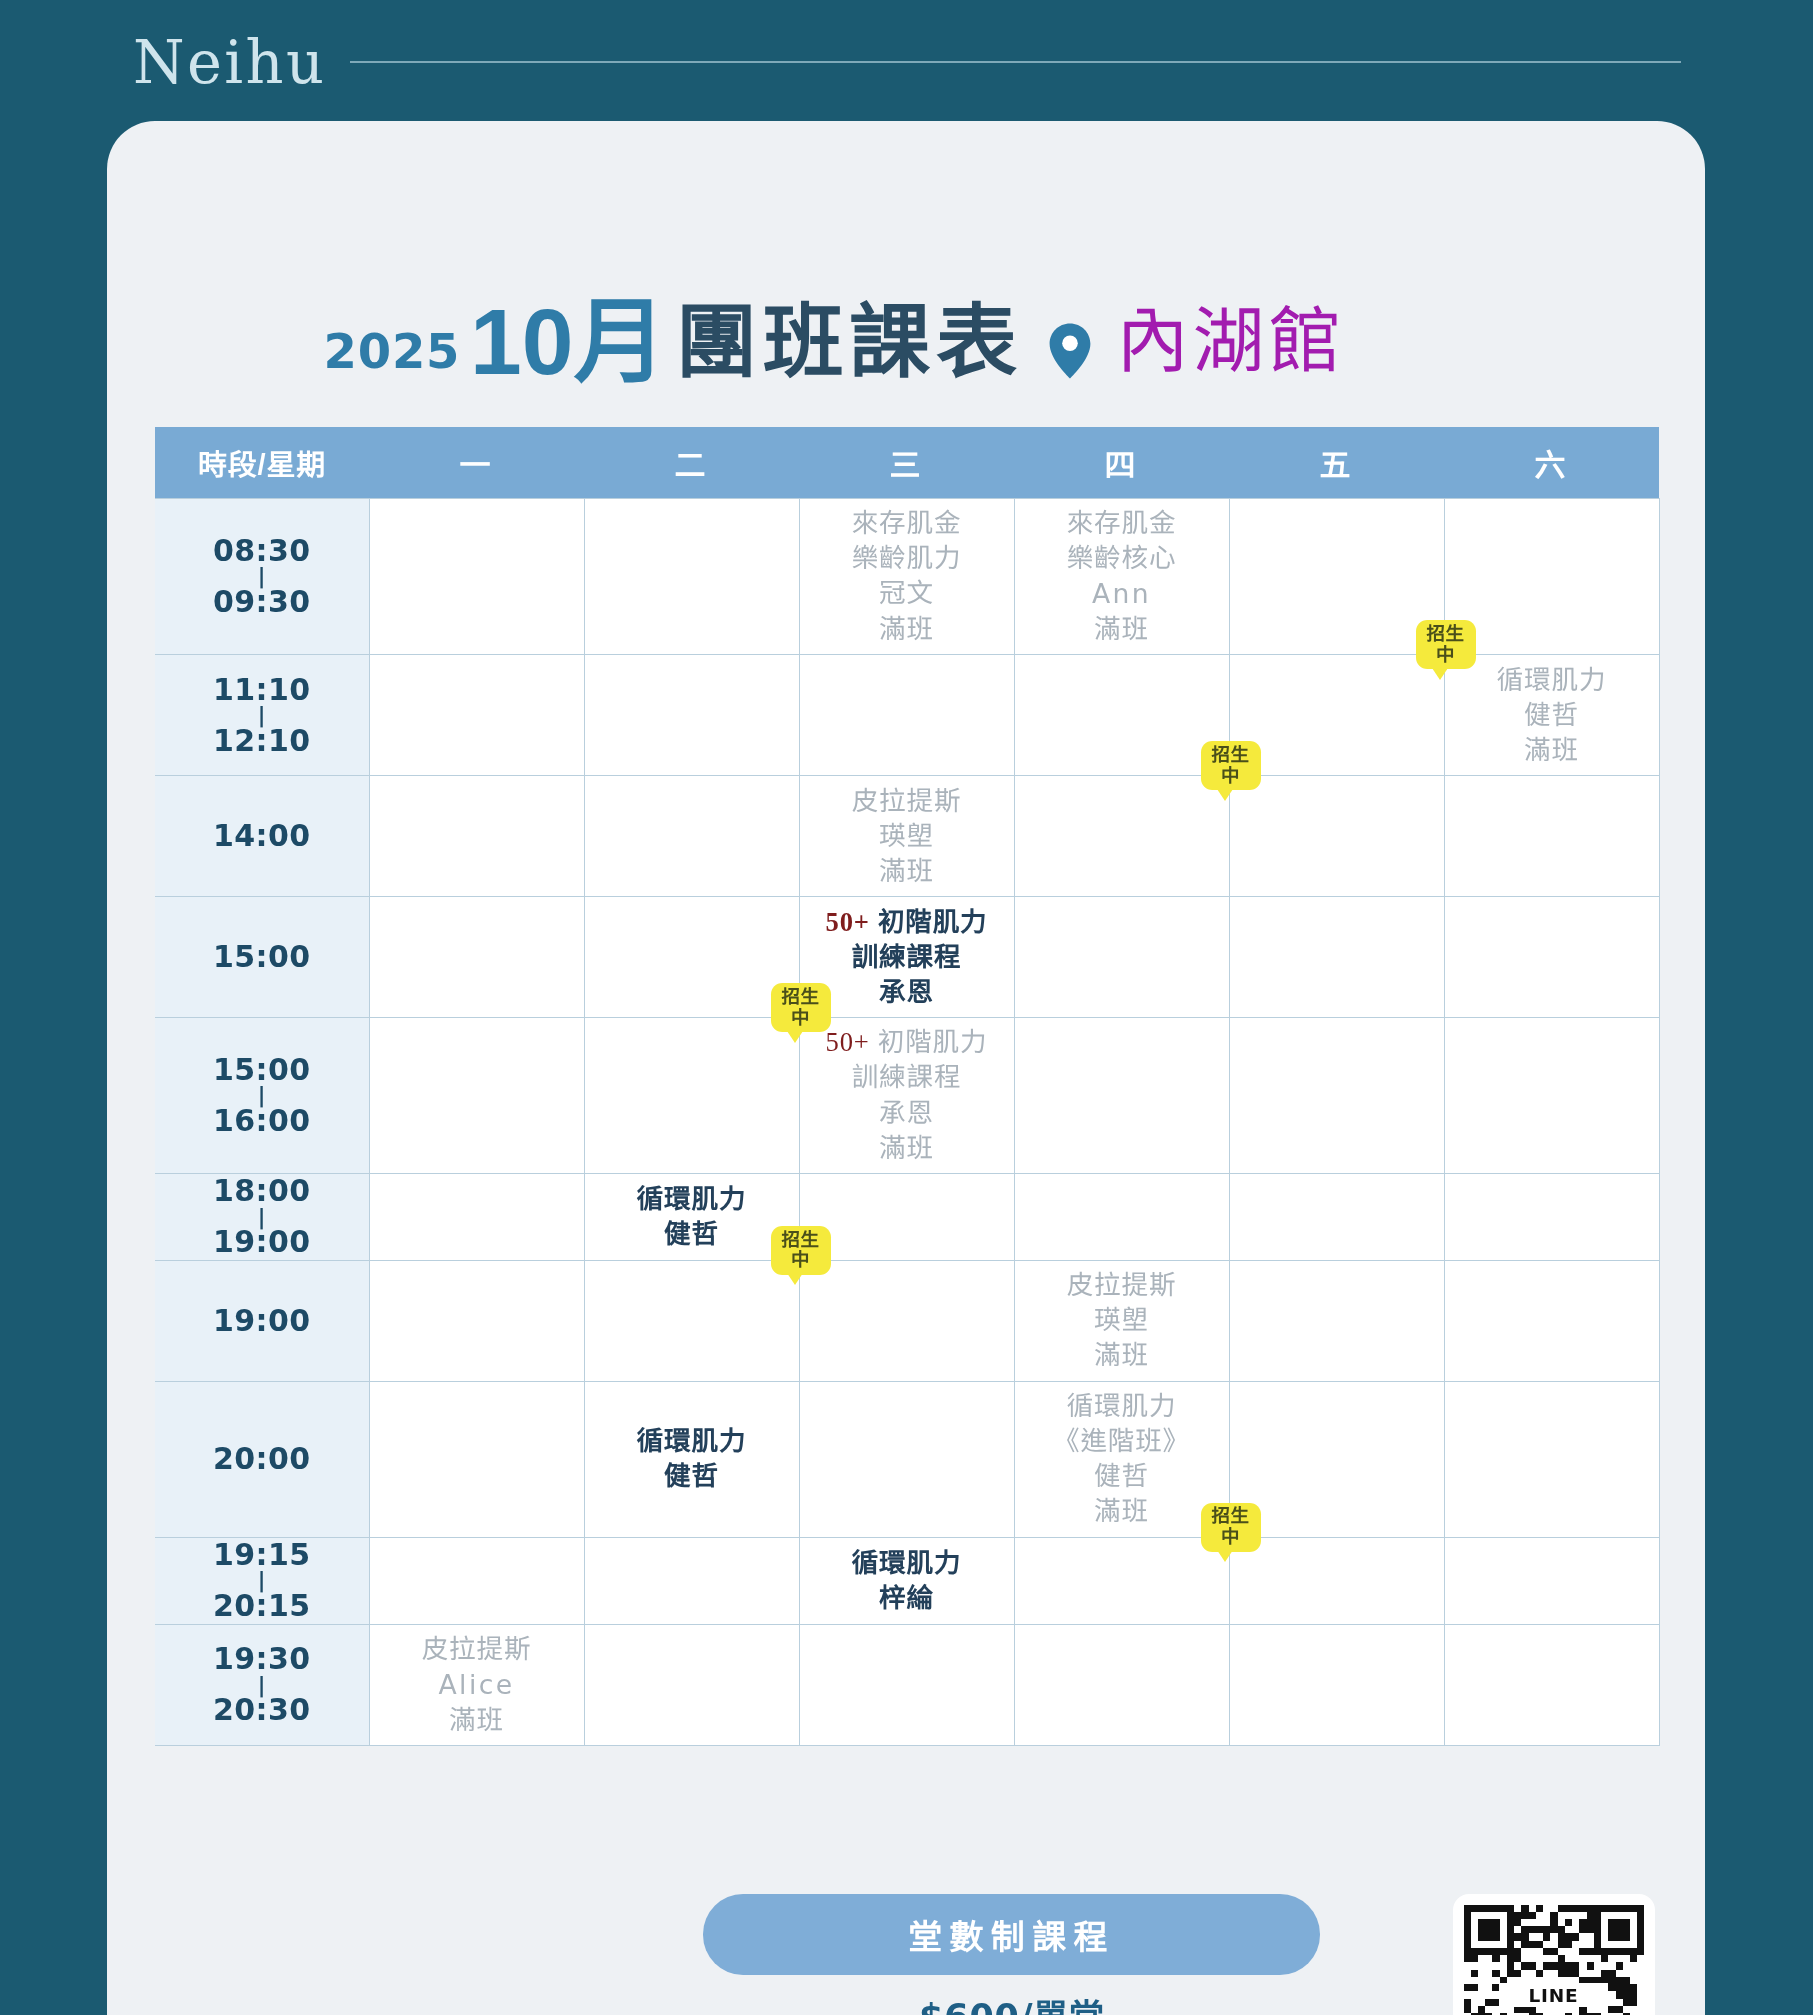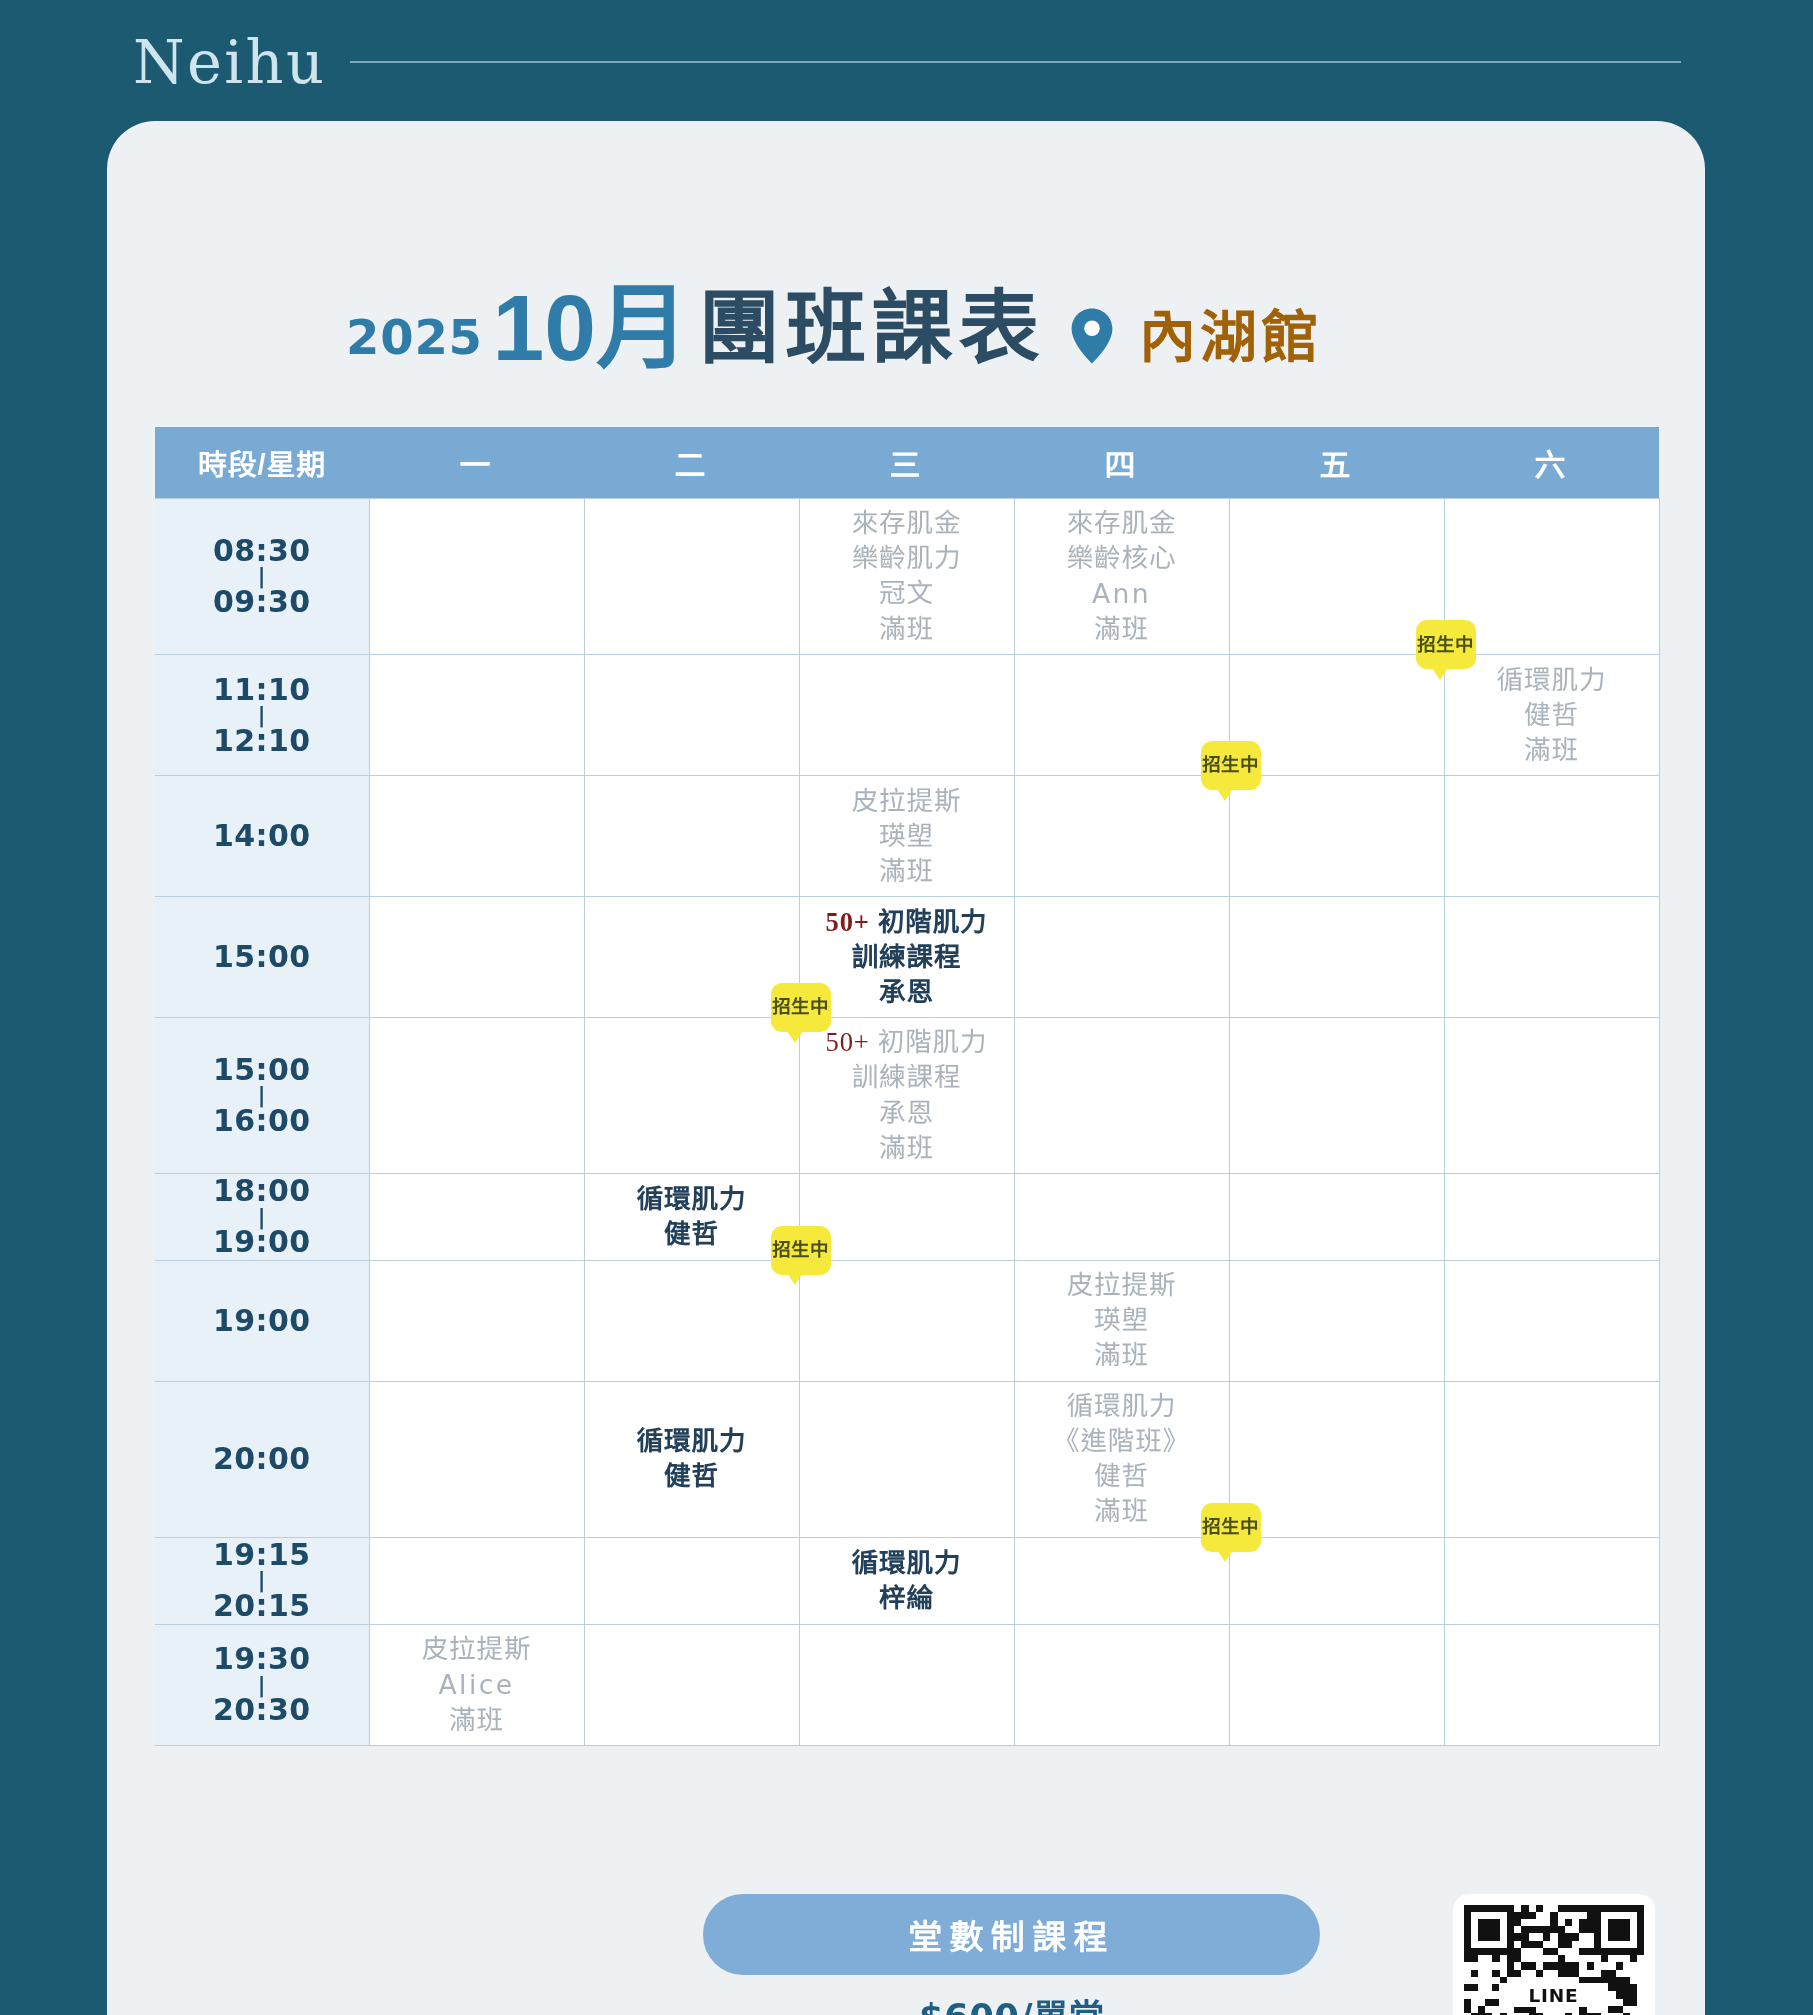--- a/index.html
+++ b/index.html
@@ -51,21 +51,21 @@
   .title-main {
     font-size: 81px; font-weight: bold; color: #2b4c63;
     letter-spacing: 5.6px; line-height: 1.1; padding-bottom: 2.4px;
   }
   .pin {
     width: 60px; height: 60px; margin: 0 7.3px 8.9px 7.3px;
     position: relative;
   }
   .pin svg { width: 60px; height: 60px; display: block; }
   .title-branch {
-    font-size: 57px; font-weight: bold; color: #a16207;
+    font-size: 72px; font-weight: normal; color: #a21caf;
     letter-spacing: 4px; padding-bottom: 2.4px;
   }
 
   
   .table-wrap {
     position: absolute;
     left: 48px; top: 306px;
     width: 1503px;
   }
   table.sched {
@@ -121,21 +121,21 @@
   
   .bubble {
     position: absolute;
     width: 60px; height: 49px;
     background: #f5ea3c;
     border-radius: 11.3px;
     color: #4a4f1a;
     font-size: 18.5px;
     font-weight: bold;
     line-height: 1.12;
-    display: flex; 
+    display: flex; flex-direction: column;
     align-items: center; justify-content: center;
     z-index: 6;
     letter-spacing: 0.4px;
   }
   .bubble:after {
     content: "";
     position: absolute;
     bottom: -10.5px; left: 16px;
     border-left: 8.9px solid transparent;
     border-right: 8.9px solid transparent;

